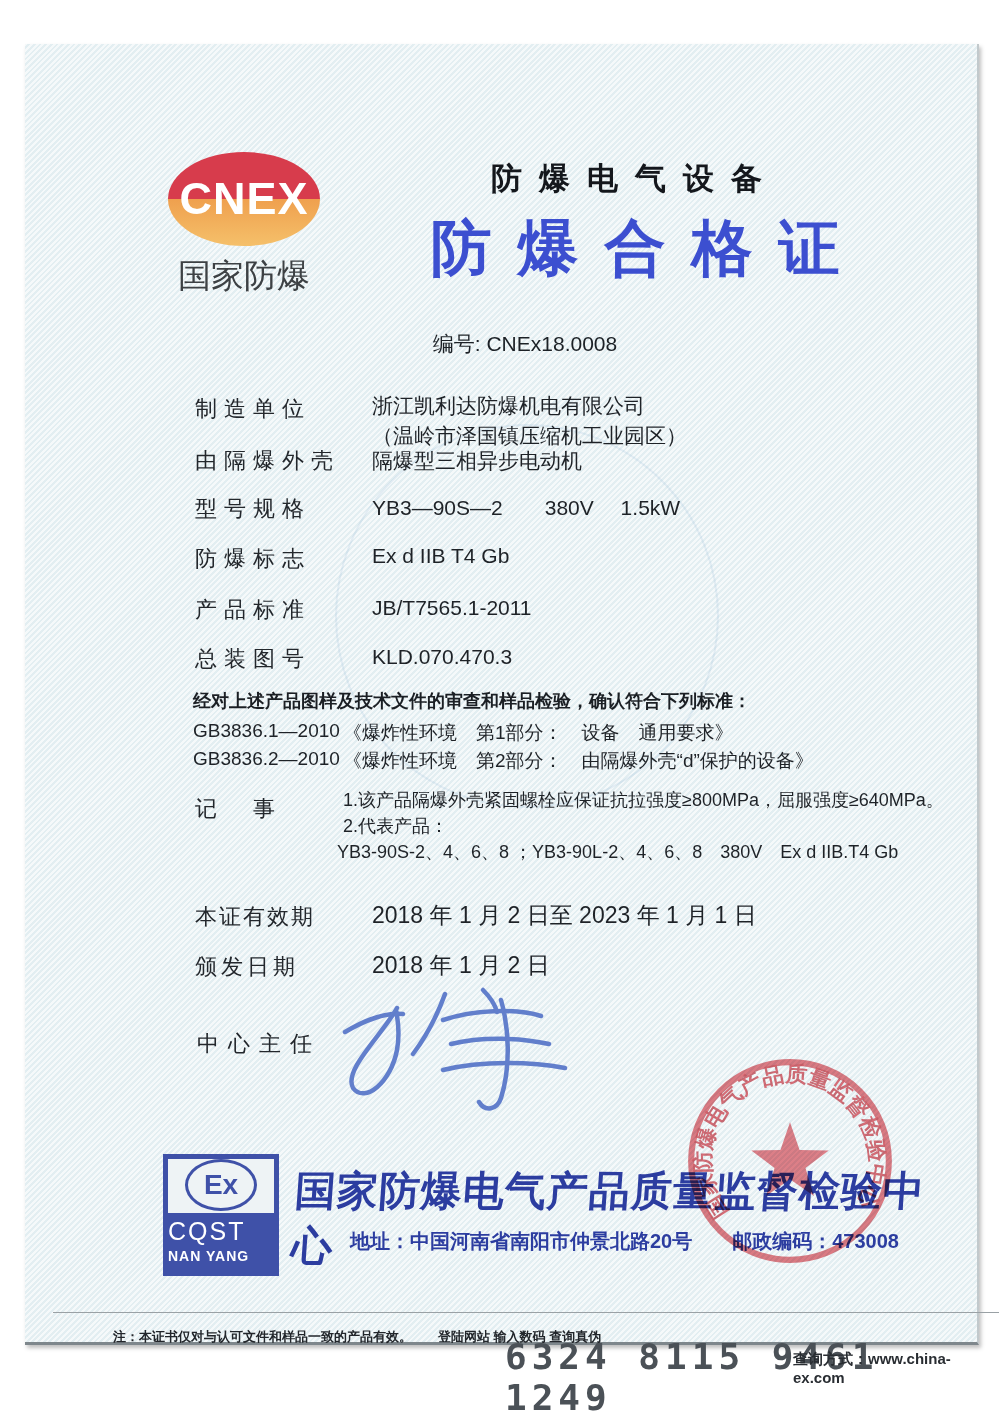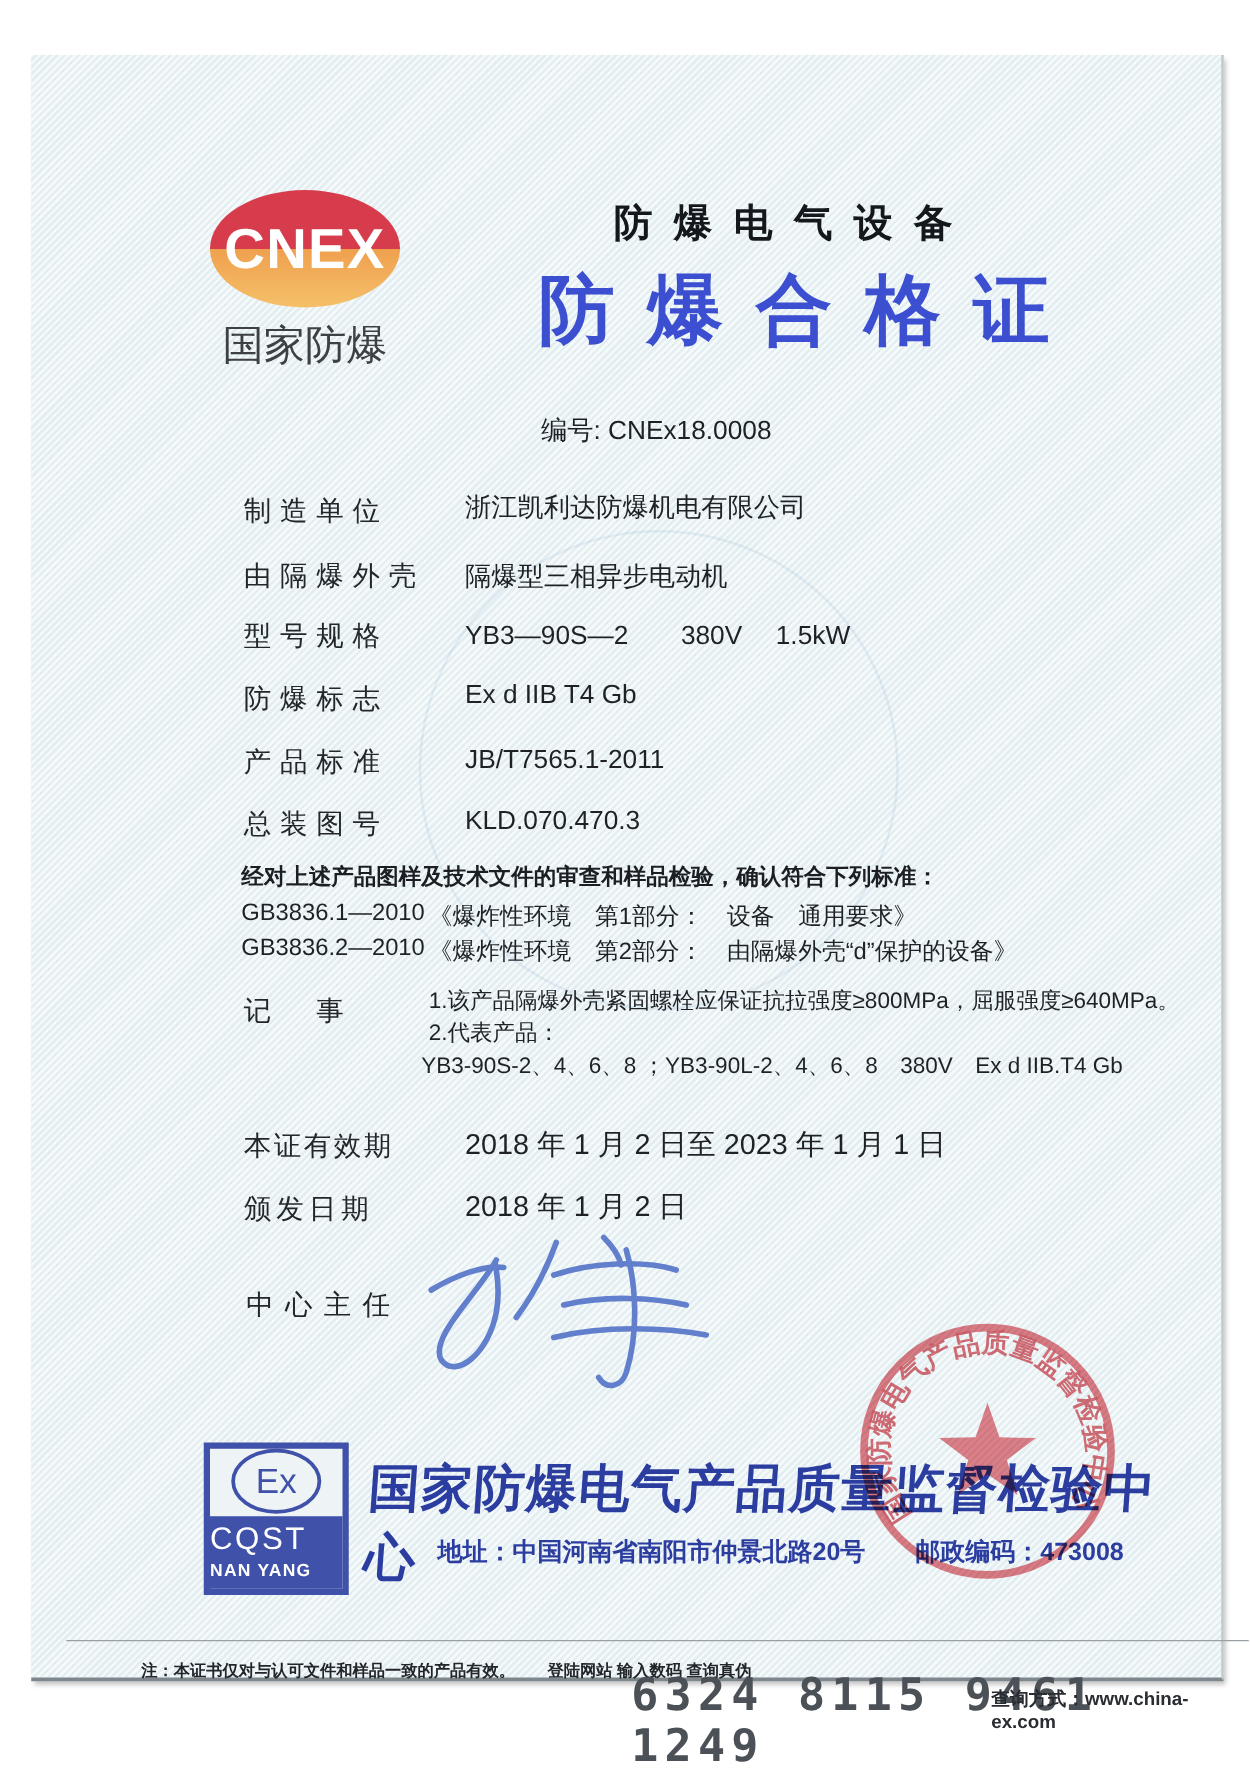--- a/index.html
+++ b/index.html
@@ -31,21 +31,21 @@
   .intro{left:168px;top:645px;font-size:18px;font-weight:bold;color:#1b1f24;}
   .stdcode{left:168px;font-size:19px;color:#1e2227;}
   .stdtitle{left:318px;font-size:19px;color:#1e2227;}
   
   .nline{left:318px;font-size:18px;color:#1e2227;}
   
   .ex-logo{left:138px;top:1110px;width:106px;height:112px;border:5px solid #3f51a8;background:#eef3f5;}
   .ex-top{position:absolute;left:0;top:0;width:106px;height:52px;display:flex;align-items:center;justify-content:center;}
   .ex-oval{width:72px;height:52px;border:3px solid #3f51a8;border-radius:50%;display:flex;align-items:center;justify-content:center;
            background:transparent;box-sizing:border-box;}
-  .ex-oval span{color:#3f51a8;font-weight:normal;font-size:28px;}
+  .ex-oval span{color:#3f51a8;font-weight:bold;font-size:28px;}
   .ex-bottom{position:absolute;left:0;top:54px;width:106px;height:58px;background:#3f51a8;color:#fff;}
   .ex-cqst{font-size:25px;letter-spacing:2px;margin-top:4px;}
   .ex-ny{font-size:14px;letter-spacing:1px;margin-top:2px;font-weight:bold;}
   .center-name{left:268px;top:1120px;width:660px;font-size:41px;font-weight:bold;color:#2c3da0;
                letter-spacing:1px;transform:skewX(-4deg);}
   .addr-line{left:325px;top:1184px;font-size:20px;font-weight:bold;color:#2c3da0;}
   .phone-line{left:282px;top:1216px;font-size:20px;font-weight:bold;color:#2c3da0;}
   
   .stamp{left:658px;top:1010px;width:214px;height:214px;mix-blend-mode:multiply;opacity:.92;}
   
@@ -68,20 +68,21 @@
     <div class="abs cnex-logo">
       <span>CNEX</span>
     </div>
     <div class="abs cnex-caption">国家防爆</div>
     <div class="abs hdr-sub">防爆电气设备</div>
     <div class="abs hdr-title">防爆合格证</div>
     <div class="abs cert-no">编号: CNEx18.0008</div>
 
     <div class="abs flabel" style="top:350px;">制造单位</div>
     <div class="abs fvalue" style="top:348px;">浙江凯利达防爆机电有限公司</div>
+    <div class="abs fvalue" style="top:378px;">（温岭市泽国镇压缩机工业园区）</div>
 
     <div class="abs flabel" style="top:402px;">由隔爆外壳</div>
     <div class="abs fvalue" style="top:403px;">隔爆型三相异步电动机</div>
 
     <div class="abs flabel" style="top:450px;">型号规格</div>
     <div class="abs fvalue" style="top:450px;">YB3—90S—2　　380V　 1.5kW</div>
 
     <div class="abs flabel" style="top:500px;">防爆标志</div>
     <div class="abs fvalue" style="top:500px;">Ex d IIB T4 Gb</div>
 

